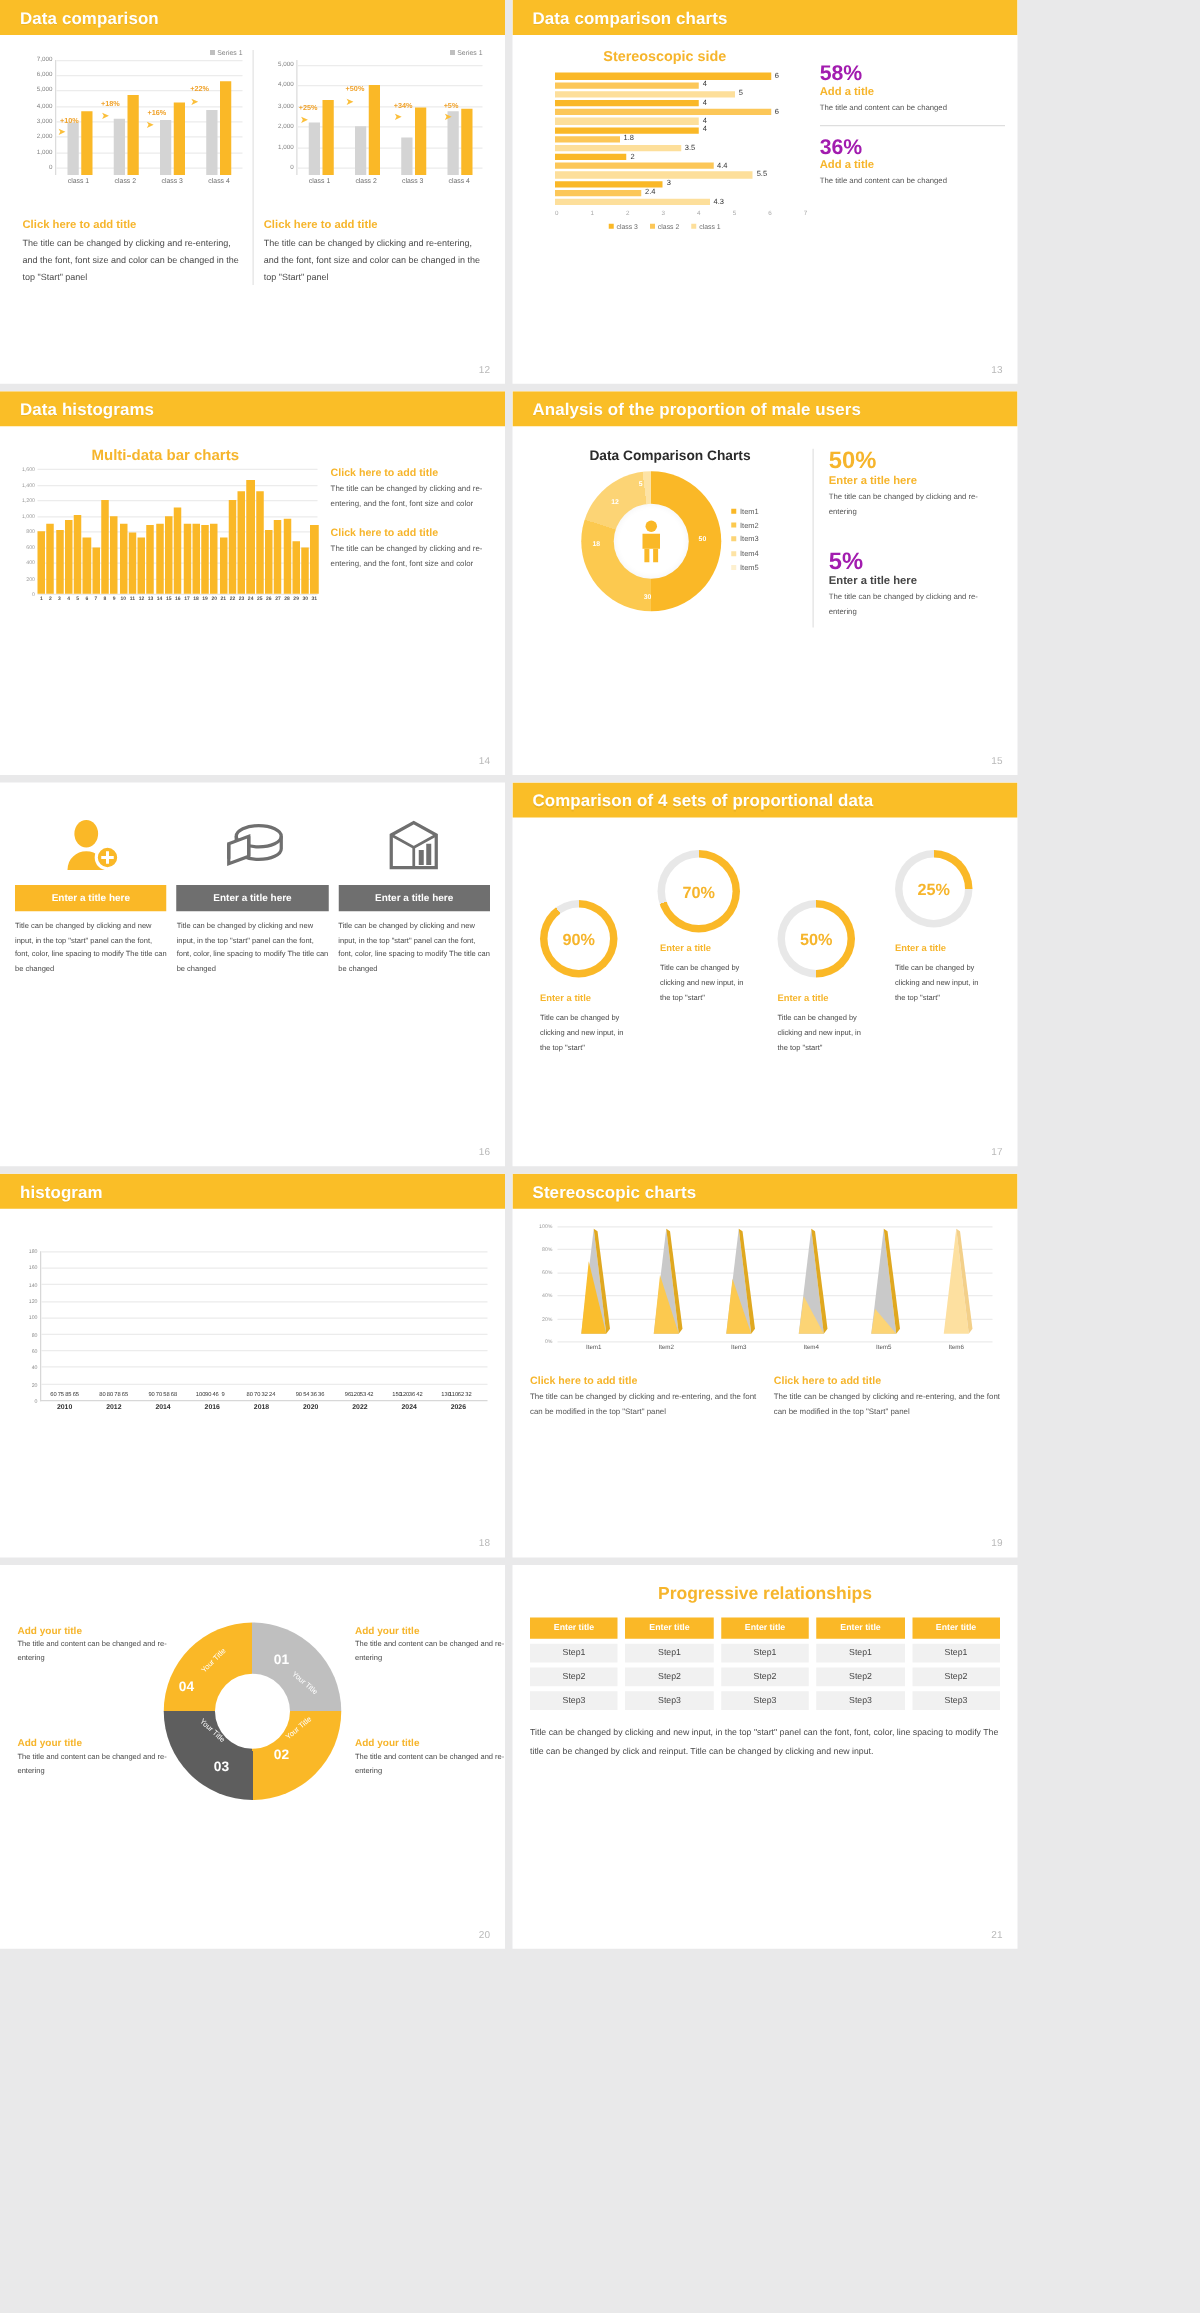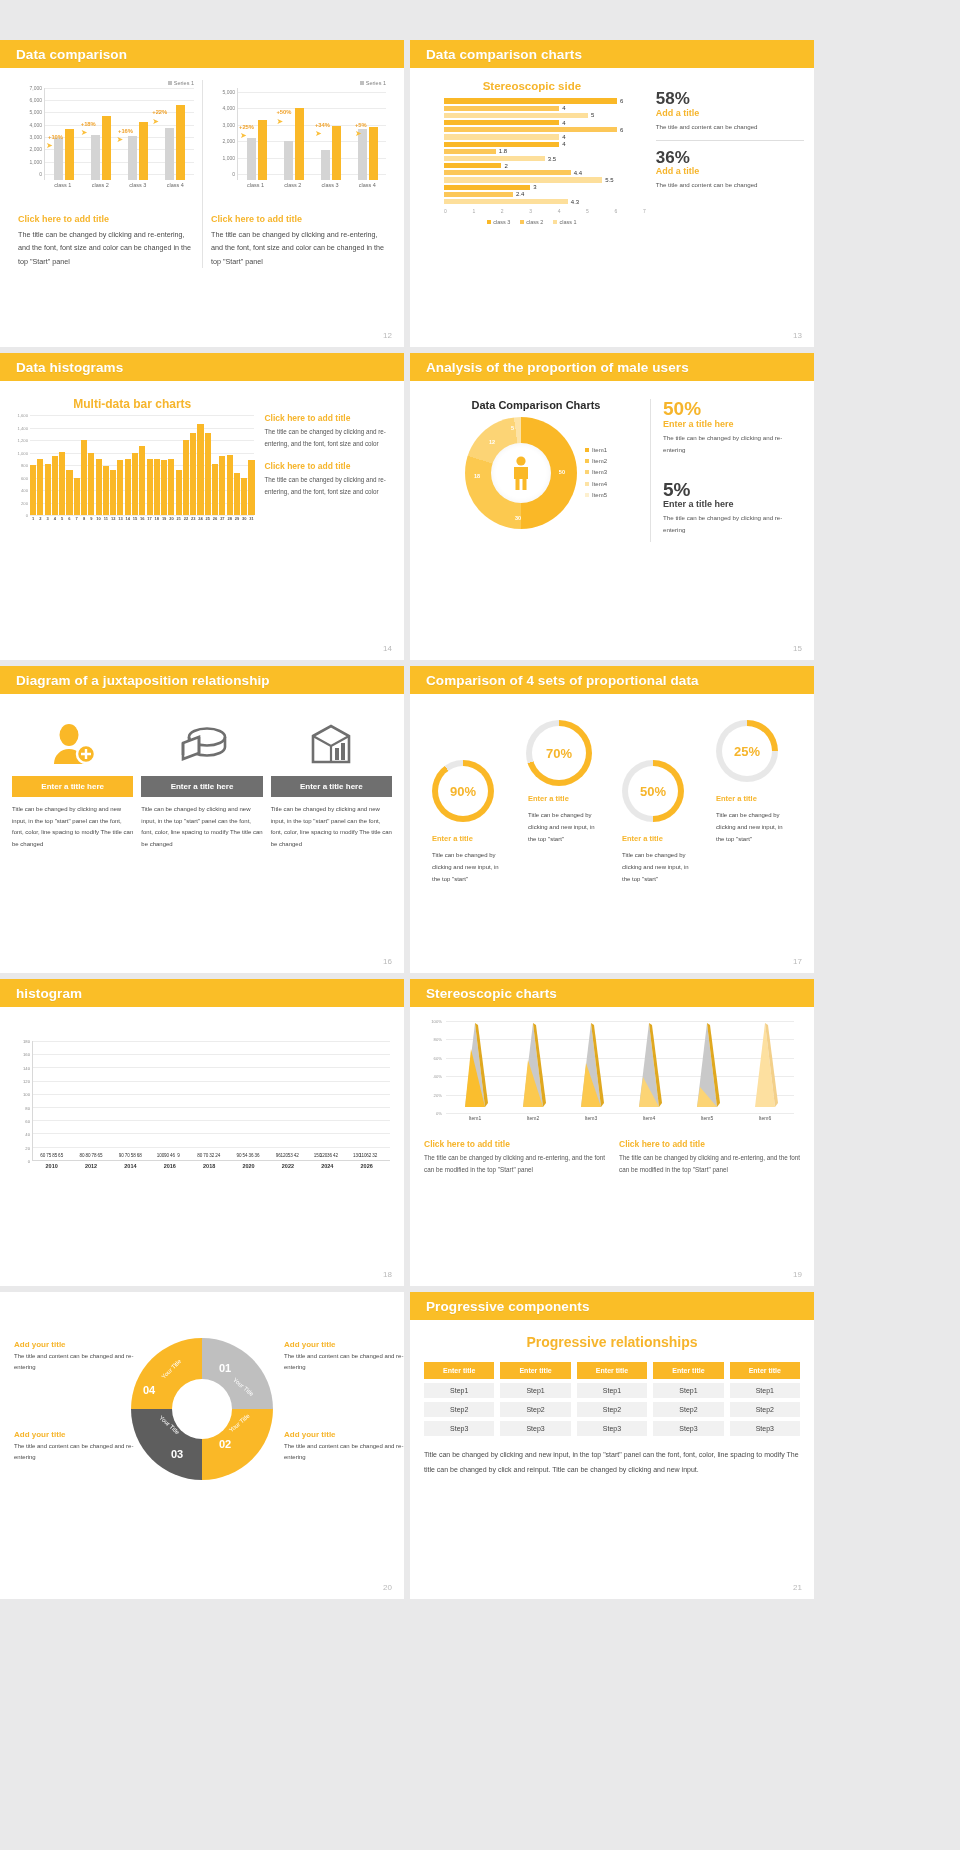--- a/index.html
+++ b/index.html
@@ -3,21 +3,21 @@
 <meta charset="utf-8">
 <style>
   * { box-sizing: border-box; margin:0; padding:0; }
   body {
     width:960px; height:1850px;
     background:#e9e9ea;
     font-family:"Liberation Sans", sans-serif;
     overflow:hidden;
   }
   .grid { display:grid; grid-template-columns:404px 404px; column-gap:6px; row-gap:6px;
-          padding:0 0 0 0; width:960px;margin-top:40px; }
+          padding:0 0 0 0; width:960px; }
   .slide { background:#fff; width:404px; height:307px; position:relative; overflow:hidden; }
   .titlebar { background:#fabe27; height:28px; display:flex; align-items:center;
               padding-left:16px; }
   .titlebar span { color:#fff; font-weight:bold; font-size:13.5px; letter-spacing:.1px;
                    text-shadow:0 1px 0 rgba(0,0,0,.06); }
   .pagenum { position:absolute; right:12px; bottom:7px; font-size:8px; color:#b9b9b9; }
 
   
   .h-orange { color:#f6b52c; font-weight:bold; }
   .body-txt { color:#4a4a4a; font-size:7.2px; line-height:1.85; }
@@ -53,21 +53,21 @@
   .t13 { text-align:center; color:#f6b52c; font-weight:bold; font-size:11.5px; margin:4px 0 6px; }
   .hbars { position:relative; padding-left:26px; }
   .hb-row { display:flex; align-items:center; height:6px; margin-bottom:1.2px; }
   .hb { height:5.2px; }
   .hb-val { font-size:6px; color:#333; margin-left:3px; }
   .hax { display:flex; justify-content:space-between; font-size:5px; color:#a8a8a8;
          margin:3px 0 0 26px; }
   .hleg { display:flex; justify-content:center; gap:10px; font-size:5.5px; color:#6b6b6b; margin-top:5px;}
   .hleg i { display:inline-block; width:4px; height:4px; margin-right:2px; }
   .stat { margin-bottom:6px; }
-  .stat .num { font-size:17px; font-weight:bold; color:#404040; line-height:1.05; }
+  .stat .num { font-size:17px; font-weight:bold; color:#a21caf; line-height:1.05; }
   .stat .sub { font-size:9px; font-weight:bold; color:#f6b52c; margin-bottom:3px;}
   .stat .txt { font-size:6.2px; color:#555; line-height:1.9; }
   .divider { height:1px; background:#dedede; margin:7px 0 8px; }
 
   
   .s14-body { display:flex; padding:16px 12px 0 10px; }
   .s14-left { width:64%; }
   .s14-right { width:36%; padding-left:10px; padding-top:16px; }
   .t14 { text-align:center; color:#f6b52c; font-weight:bold; font-size:12px; margin-bottom:4px; }
   .hist { position:relative; height:115px; }
@@ -555,23 +555,20 @@
           <div class="num" style="font-size:19px">5%</div>
           <div class="sub" style="color:#444">Enter a title here</div>
           <div class="txt">The title can be changed by clicking and re-entering</div>
         </div>
       </div>
     </div>
     <div class="pagenum">15</div>
   </div>
 
   <div class="slide">
-    <div class="titlebar">
-      <span>Diagram of a juxtaposition relationship</span>
-    </div>
     <div class="s16-body">
       <div class="s16-col">
         <div class="s16-ico">
           <svg width="48" height="44" viewBox="0 0 48 44">
             <ellipse cx="20" cy="13" rx="9.5" ry="11" fill="#fab827"></ellipse>
             <path d="M5 42c0-9 7-15 15-15s15 6 15 15z" fill="#fab827"></path>
             <circle cx="37" cy="32" r="9" fill="#fab827" stroke="#fff" stroke-width="2.5"></circle>
             <path d="M37 27v10M32 32h10" stroke="#fff" stroke-width="2.4"></path>
           </svg>
         </div>
@@ -923,23 +920,20 @@
       </div>
       <div class="s20-txt" style="left:284px; top:138px">
         <div class="tt">Add your title</div>
         <div class="pp">The title and content can be changed and re-entering</div>
       </div>
     </div>
     <div class="pagenum">20</div>
   </div>
 
   <div class="slide">
-    <div class="titlebar">
-      <span>Progressive components</span>
-    </div>
     <div class="s21-body">
       <div class="t21">Progressive relationships</div>
       <div class="steps">
         <div class="stepcol">
           <div class="stephdr">Enter title</div>
           <div class="stepcell">Step1</div>
           <div class="stepcell">Step2</div>
           <div class="stepcell">Step3</div>
         </div>
         <div class="stepcol">

